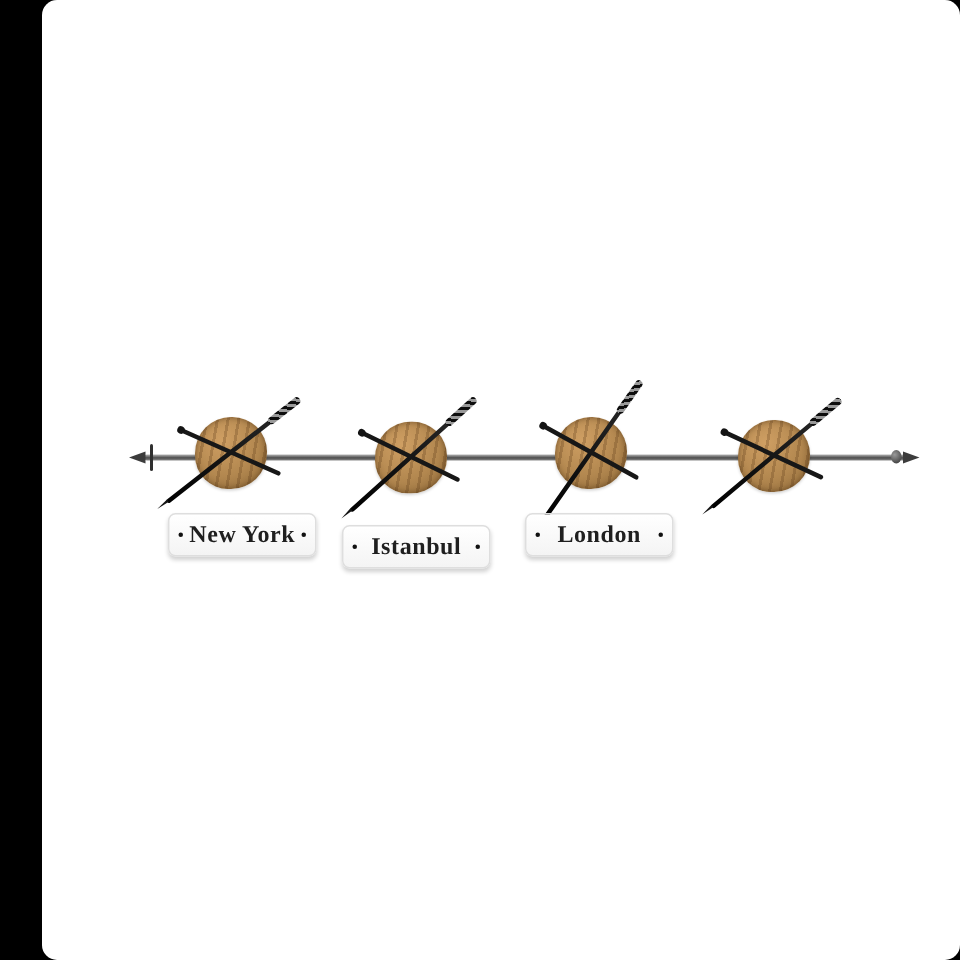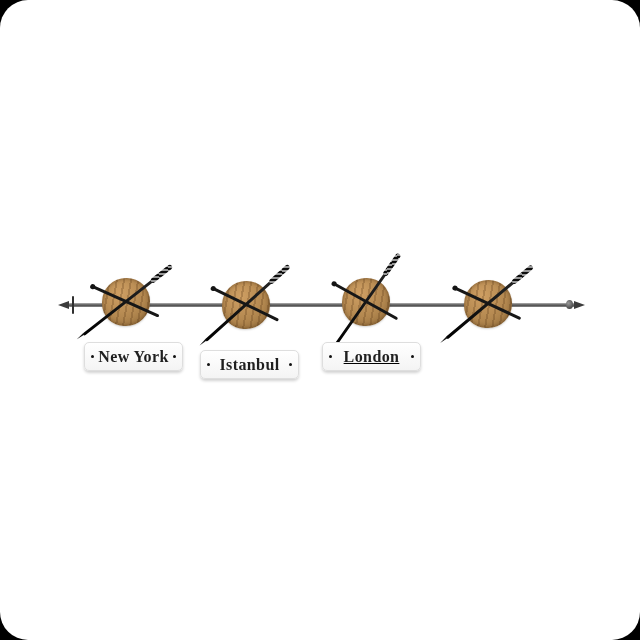--- a/index.html
+++ b/index.html
@@ -6,21 +6,22 @@
   body{
     width:640px;height:640px;
     background:#000;
     font-family:"Liberation Serif", serif;
     overflow:hidden;
   }
   .stage{position:relative;width:640px;height:640px;background:#000;}
   .canvas{
     position:absolute;inset:0;
     background:#ffffff;
-    border-radius:28px;
+    border-radius:10px;
+    margin-left:28px;
   }
 
   
   .rod{
     position:absolute;left:68px;top:303px;width:510px;height:4px;
     background:linear-gradient(#b5b5b5,#4d4d4d 55%,#8a8a8a);
     border-radius:2px;
     z-index:1;
   }
   .finial{position:absolute;z-index:2;}
@@ -104,21 +105,21 @@
     font-family:"Liberation Serif", serif;
   }
   .plaque .dot{
     position:absolute;top:50%;width:3px;height:3px;margin-top:-1.5px;
     background:#111;border-radius:50%;
   }
   .plaque .dot-l{left:6px;}
   .plaque .dot-r{right:6px;}
   .p1{left:84px;top:342px;}
   .p2{left:200px;top:350px;}
-  .p3{left:322px;top:342px;text-decoration:underline;}
+  .p3{left:322px;top:342px;}
   .p4{left:443px;top:343px;}
 </style>
 </head>
 <body>
 
 <div class="stage">
   <div class="canvas">
 
     <div class="rod"></div>
     <div class="finial finial-left-tip"></div>

